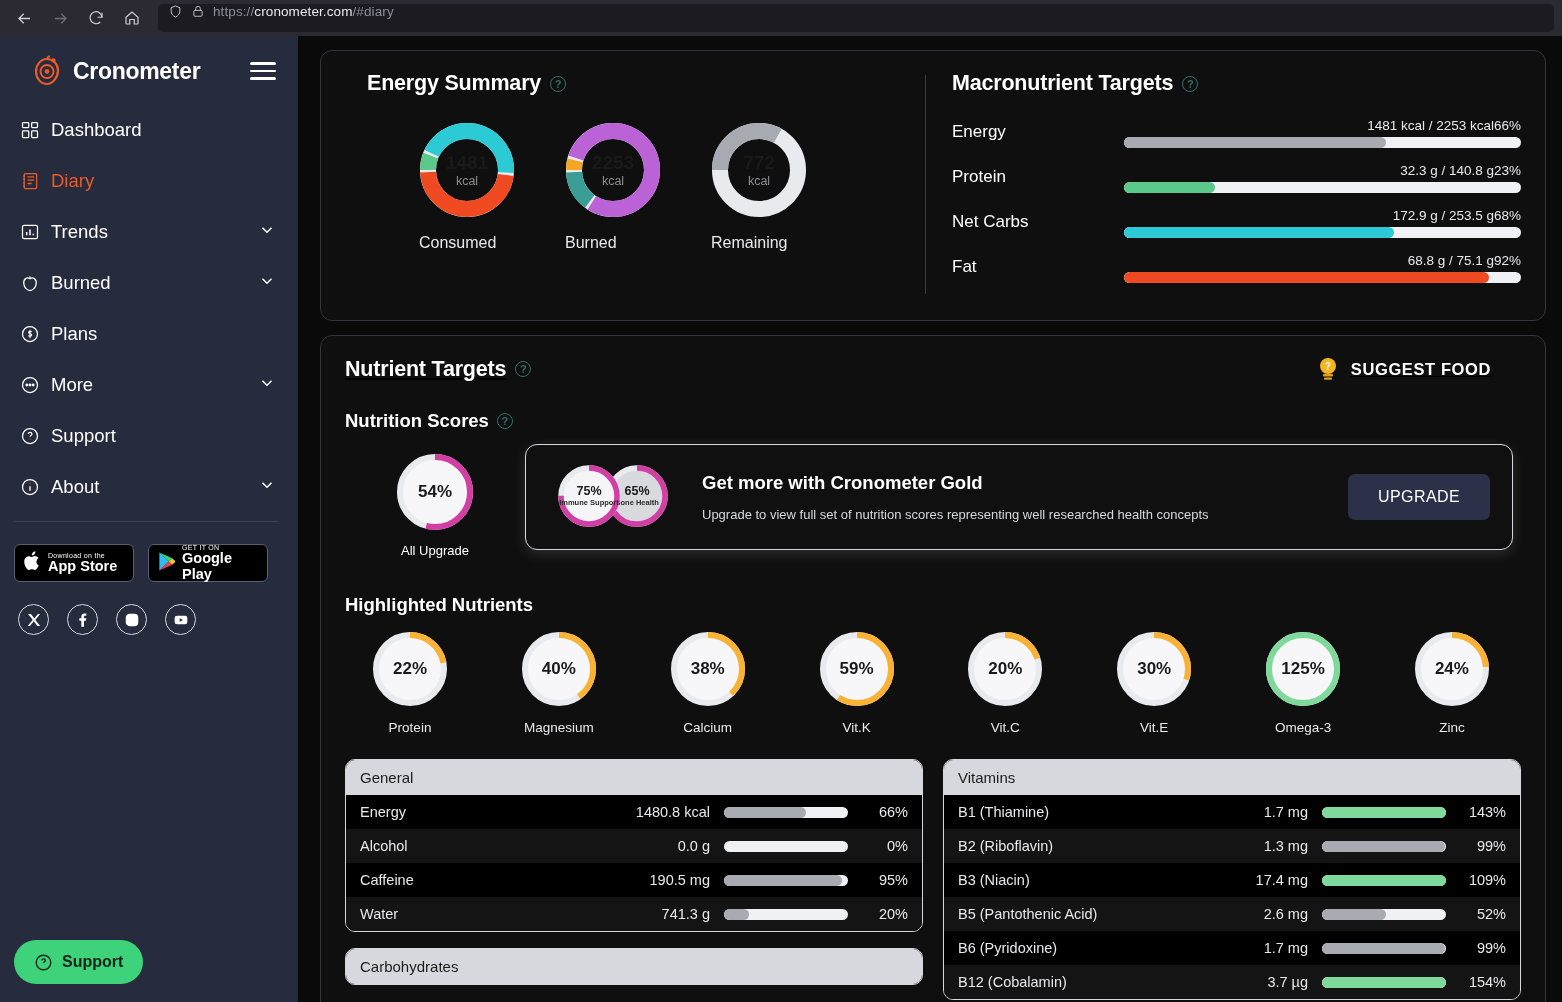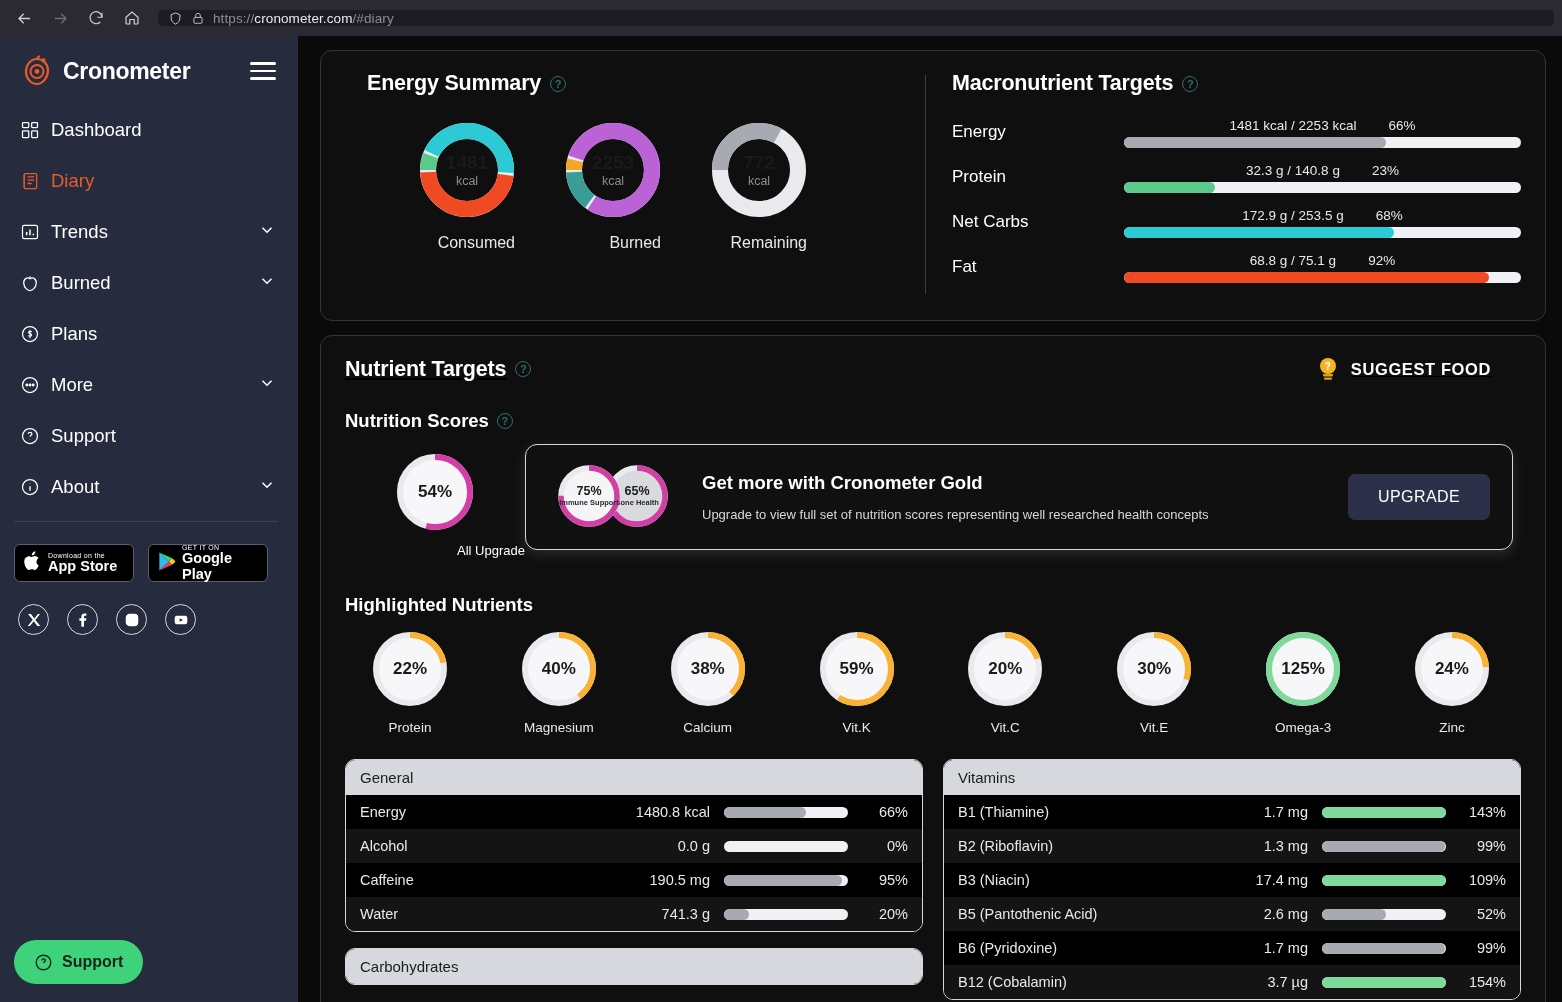--- a/index.html
+++ b/index.html
@@ -17,40 +17,40 @@
     padding: 0 8px;
   }
   .nav-btn {
     width: 32px; height: 28px;
     display: flex; align-items: center; justify-content: center;
     border-radius: 4px;
   }
   .nav-btn svg { stroke: #cfcfd6; fill: none; stroke-width: 1.6; }
   .nav-btn.disabled svg { stroke: #6f6f7a; }
   .url-bar {
-    flex: 1; height: 16px; margin-left: 6px;
+    flex: 1; height: 28px; margin-left: 6px;
     background: #1c1b22; border-radius: 5px;
-    display: flex; align-items: center; gap: 8px;
+    display: flex; gap: 8px;
     padding: 0 10px;
   }
   .url-bar svg { stroke: #cfcfd6; fill: none; stroke-width: 1.5; }
   .url-text { font-size: 13.5px; color: #8d8d99; letter-spacing: .1px; }
   .url-text b { color: #e8e8ee; font-weight: 400; }
 
   
   .app { display: flex; height: 966px; }
 
   
   .sidebar {
     width: 298px; background: #262B3D;
     position: relative; flex-shrink: 0;
   }
   .brand {
     height: 46px; display: flex; align-items: center;
-    padding: 0 22px 0 20px; margin-top: 12px;
+    padding: 0 22px 0 30px; margin-top: 12px;
   }
   .logo-mark { width: 34px; height: 34px; flex-shrink: 0; }
   .brand-name {
     color: #fff; font-size: 23px; font-weight: 700;
     margin-left: 9px; letter-spacing: -.3px;
   }
   .hamburger { margin-left: auto; width: 26px; display: flex;
     flex-direction: column; gap: 5px; }
   .hamburger span { display: block; height: 2.6px; background: #fff; border-radius: 2px; }
 
@@ -116,41 +116,41 @@
   .help {
     width: 16px; height: 16px; border-radius: 50%;
     border: 1.3px solid #2e6f6c; color: #2e6f6c;
     font-size: 11px; font-weight: 700;
     display: inline-flex; align-items: center; justify-content: center;
   }
 
   
   .energy-col { width: 580px; padding-left: 22px; }
   .donuts { display: flex; gap: 50px; margin-top: 26px; padding-left: 52px; }
-  .donut-wrap { text-align: right; }
+  .donut-wrap { text-align: left; }
   .donut { position: relative; width: 96px; height: 96px; }
   .donut svg { transform: rotate(-90deg); }
   .donut .center {
     position: absolute; inset: 0;
     display: flex; flex-direction: column;
     align-items: center; justify-content: center;
   }
   .donut .kval { font-size: 19px; font-weight: 700; color: #1a1a1a; line-height: 1; }
   .donut .kunit { font-size: 12.5px; color: #8d8d93; margin-top: 2px; }
   .donut-label { color: #e9e9ec; font-size: 16px; margin-top: 16px; }
 
   .vsep { width: 1px; background: #3b3d42; margin: 4px 0 4px 0; }
 
   
   .macro-col { flex: 1; padding-left: 26px; }
   .macro-rows { margin-top: 22px; }
   .macro-row { display: flex; align-items: flex-end; margin-bottom: 15px; }
   .macro-name { width: 172px; color: #fff; font-size: 17px; padding-bottom: 6px; }
   .macro-body { flex: 1; }
-  .macro-head { display: flex; justify-content: center; margin-bottom: 4px; gap: 32px; }
+  .macro-head { display: flex; justify-content: flex-end; margin-bottom: 4px; }
   .macro-head span { color: #e9e9ec; font-size: 13.5px; }
   .bar { height: 11px; border-radius: 6px; background: #f0f1f5; overflow: hidden; }
   .bar i { display: block; height: 100%; border-radius: 6px; }
 
   
   .nt-head { display: flex; align-items: center; text-decoration: underline; }
   .suggest {
     margin-left: auto; display: flex; align-items: center; gap: 12px;
     color: #fff; font-size: 16.5px; font-weight: 700; letter-spacing: .6px;
     padding-right: 30px;
@@ -158,21 +158,21 @@
   .bulb { width: 22px; height: 26px; }
 
   .sub-title {
     color: #fff; font-size: 18.5px; font-weight: 700;
     display: inline-flex; align-items: center; gap: 8px;
     margin-top: 28px;
   }
 
   
   .scores-row { display: flex; align-items: flex-start; margin-top: 12px; }
-  .all-targets { width: 180px; text-align: right; padding-top: 8px; }
+  .all-targets { width: 180px; text-align: center; padding-top: 8px; }
   .score-label { color: #fff; font-size: 13px; margin-top: 11px; }
 
   .promo {
     flex: 1; margin-right: 8px;
     background: #101010; border: 1px solid #d6d8de;
     border-radius: 12px; padding: 18px 22px;
     display: flex; align-items: center;
     box-shadow: 0 4px 14px rgba(255,255,255,.12);
   }
   .mini-rings { position: relative; width: 120px; height: 68px; flex-shrink: 0; margin-left: 8px;}

